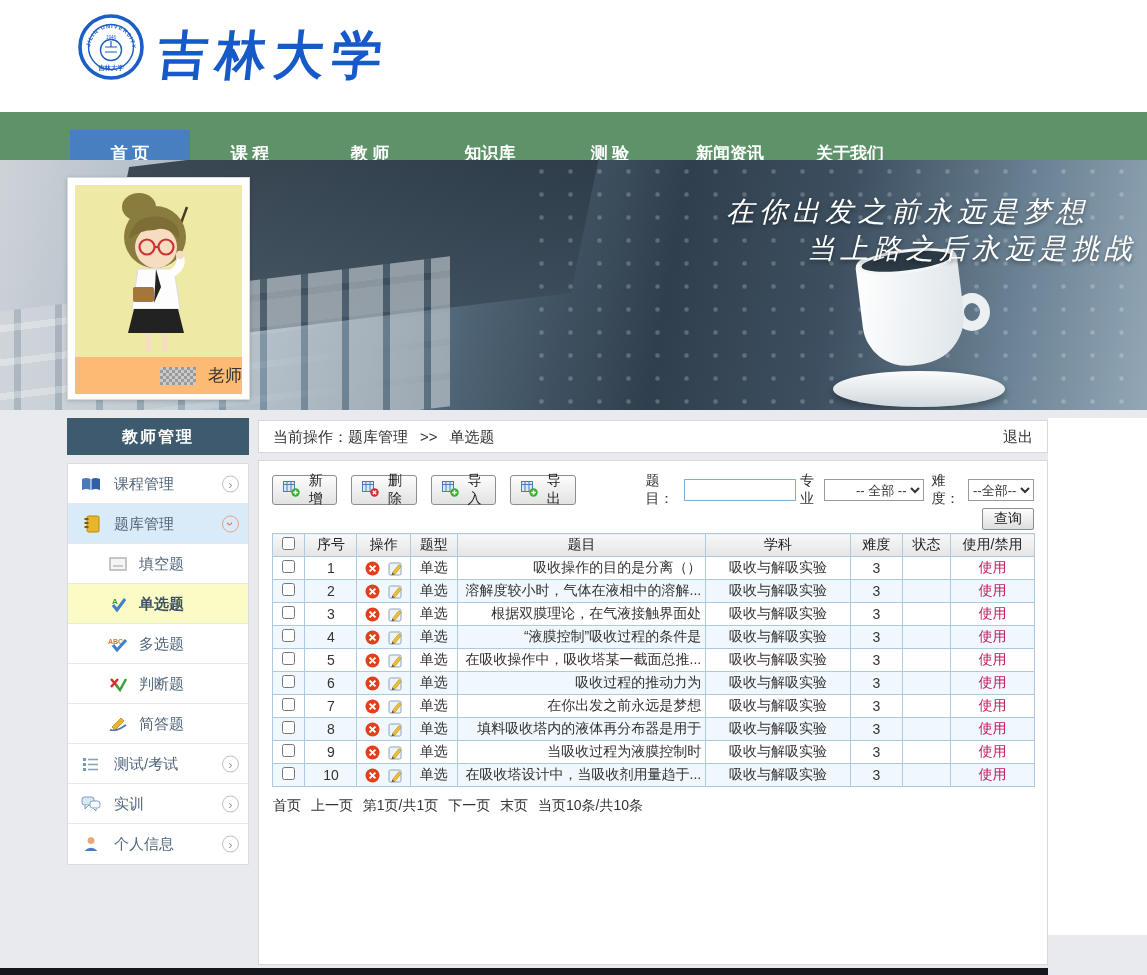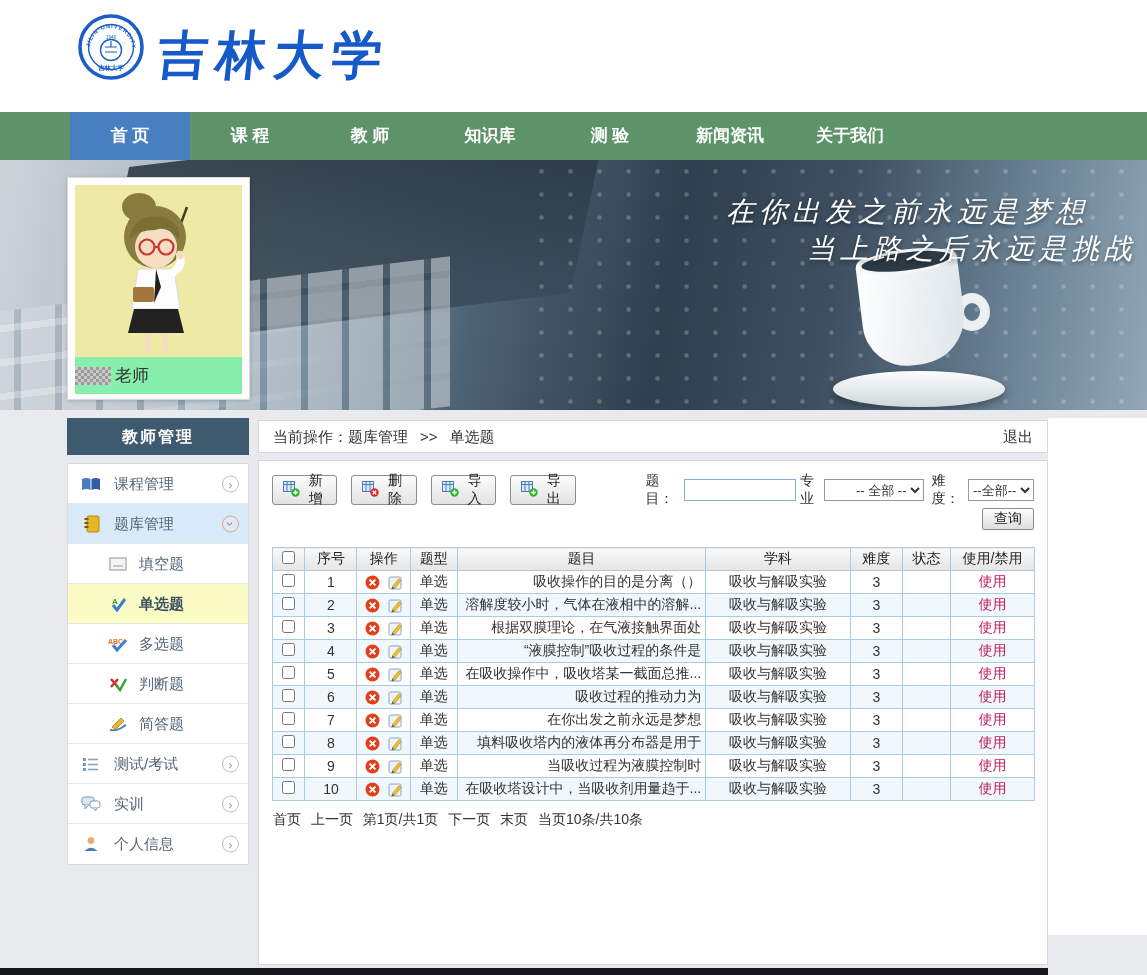--- a/index.html
+++ b/index.html
@@ -14,21 +14,21 @@
   .top-header { position:absolute; left:0; top:0; width:1147px; height:112px; background:#fff; }
   .seal { position:absolute; left:78px; top:14px; }
   .brand-name { position:absolute; left:158px; top:22px; font-size:50px; font-weight:bold;
                 color:#1659c8; letter-spacing:8px; transform:skewX(-6deg) scaleY(1.04);
                 font-family:"DejaVu Serif","Liberation Serif",serif; }
 
   
   .main-nav { position:absolute; left:0; top:112px; width:1147px; height:48px; background:#5e9369;
               display:flex; padding-left:70px; }
   .nav-item { width:120px; height:48px; line-height:48px; text-align:center; color:#fff;
-              font-size:17px; font-weight:bold; cursor:pointer; white-space:nowrap; }
+              font-size:17px; font-weight:bold; cursor:pointer; white-space:nowrap;margin-top:18px; }
   .nav-item.active { background:#477fc0; }
 
   
   .banner { position:absolute; left:0; top:160px; width:1147px; height:250px; overflow:hidden;
     background:linear-gradient(100deg,#ced3d8 0%,#b3bfc9 13%,#8197a7 27%,#4d6273 42%,#303f4d 58%,#3d4f60 72%,#6c8496 88%,#93a7b6 100%); }
   .banner .screen { position:absolute; left:110px; top:-20px; width:480px; height:180px;
     background:linear-gradient(#26333e,#3a4a58); transform:skewY(-7deg) skewX(-12deg); opacity:.85; }
   .banner .drops { position:absolute; right:0; top:0; width:620px; height:250px;
     background-image:radial-gradient(circle, rgba(255,255,255,.22) 1.5px, transparent 3px);
     background-size:29px 23px; }
@@ -49,22 +49,22 @@
   .slogan { position:absolute; color:#fff; font-size:28px; letter-spacing:5px; font-style:italic;
     text-shadow:0 2px 4px rgba(0,0,0,.45); white-space:nowrap;
     font-family:"DejaVu Serif","Liberation Serif",serif; }
   .slogan.l1 { top:33px; right:58px; }
   .slogan.l2 { top:70px; right:10px; }
 
   
   .avatar-card { position:absolute; left:67px; top:177px; width:183px; height:223px; background:#fff;
     border:1px solid #d9d9d9; box-shadow:0 1px 4px rgba(0,0,0,.18); padding:7px; }
   .avatar-img { position:relative; width:167px; height:172px; background:#efe9a6; overflow:hidden; }
-  .name-strip { width:167px; height:37px; background:#86efac; display:flex; align-items:center;
-    justify-content:flex-start; gap:4px; font-size:17px; color:#333; }
+  .name-strip { width:167px; height:37px; background:#fdba74; display:flex; align-items:center;
+    justify-content:flex-end; gap:12px; font-size:17px; color:#333; }
   .mosaic { display:inline-block; width:36px; height:18px;
     background:repeating-conic-gradient(#9a9a9a 0% 25%, #cacaca 0% 50%) 0 0 / 6px 6px; }
 
   
   .sidebar { position:absolute; left:67px; top:418px; width:182px; }
   .side-title { height:37px; background:#3e5a6e; color:#fff; font-size:16px; font-weight:bold;
     text-align:center; line-height:37px; letter-spacing:2px; }
   .side-menu { margin-top:8px; background:#fff; border:1px solid #dcdcdc; }
   .side-item { position:relative; height:40px; line-height:40px; border-bottom:1px solid #e8e8e8;
     font-size:15px; color:#51667a; cursor:pointer; }
@@ -104,21 +104,21 @@
     font-size:13px; }
   .sel { height:22px; font-size:13px; border:1px solid #9a9a9a; background:#fff; color:#333; }
   .sel.major { width:114px; margin-right:8px;text-align:right; }
   .sel.diff { width:68px; }
   .search-row { text-align:right; height:24px; margin-top:2px; }
   .search-btn { height:22px; width:52px; background:linear-gradient(#fdfdfd,#dedede);
     border:1px solid #8e8e8e; border-radius:2px; font-size:14px; color:#222; cursor:pointer;
     font-family:"Liberation Sans","DejaVu Sans",sans-serif; }
 
   
-  table.qtable { border-collapse:collapse; width:763px; font-size:14px; color:#333; margin-top:15px; }
+  table.qtable { border-collapse:collapse; width:763px; font-size:14px; color:#333; margin-top:1px; }
   .qtable th, .qtable td { border:1px solid #accae2; height:23px; padding:0 4px; text-align:center;
     white-space:nowrap; overflow:hidden; }
   .qtable th { background:linear-gradient(#f8f8f8,#e5e5e5); font-weight:normal; color:#222; }
   .qtable td.t-left { text-align:right; padding-left:8px; }
   .qtable tbody tr:nth-child(even) { background:#f1f8fd; }
   .op { display:inline-block; vertical-align:middle; margin:0 2px; cursor:pointer; line-height:0; }
   .use-link { color:#be185d; cursor:pointer; text-decoration:none; }
 
   
   .pagination { margin:10px 0 0 1px; font-size:14px; color:#333; }

